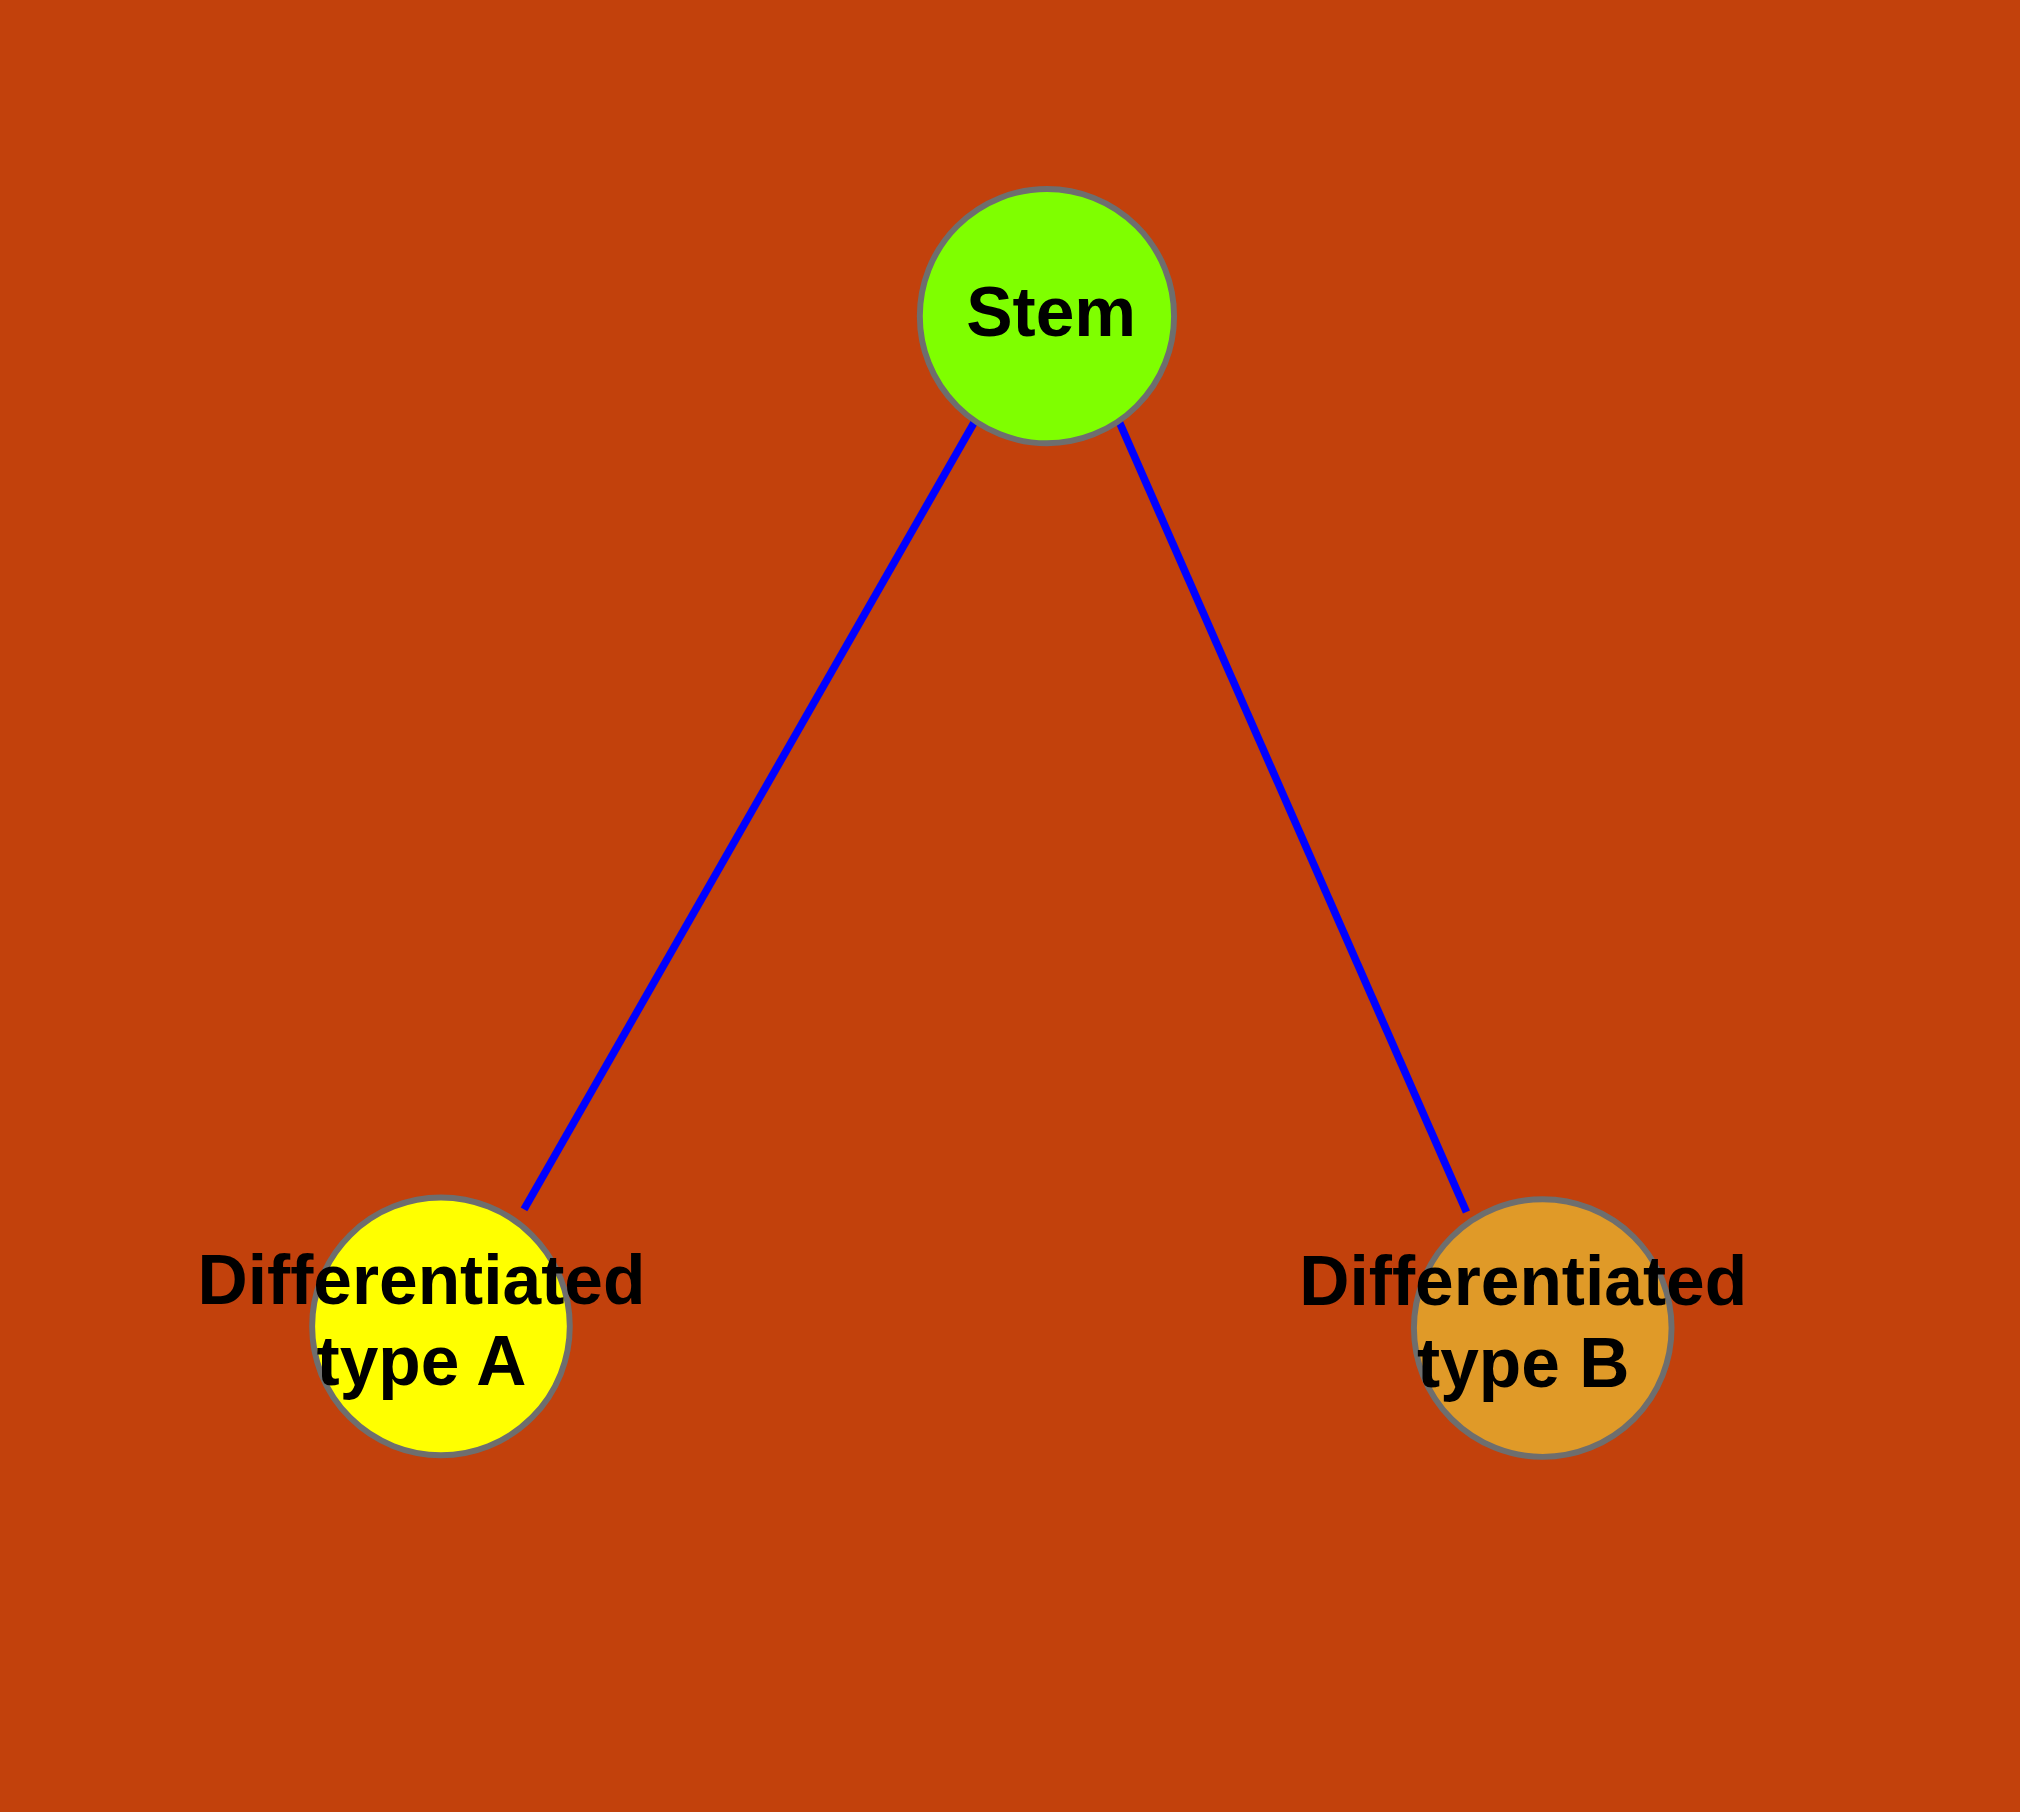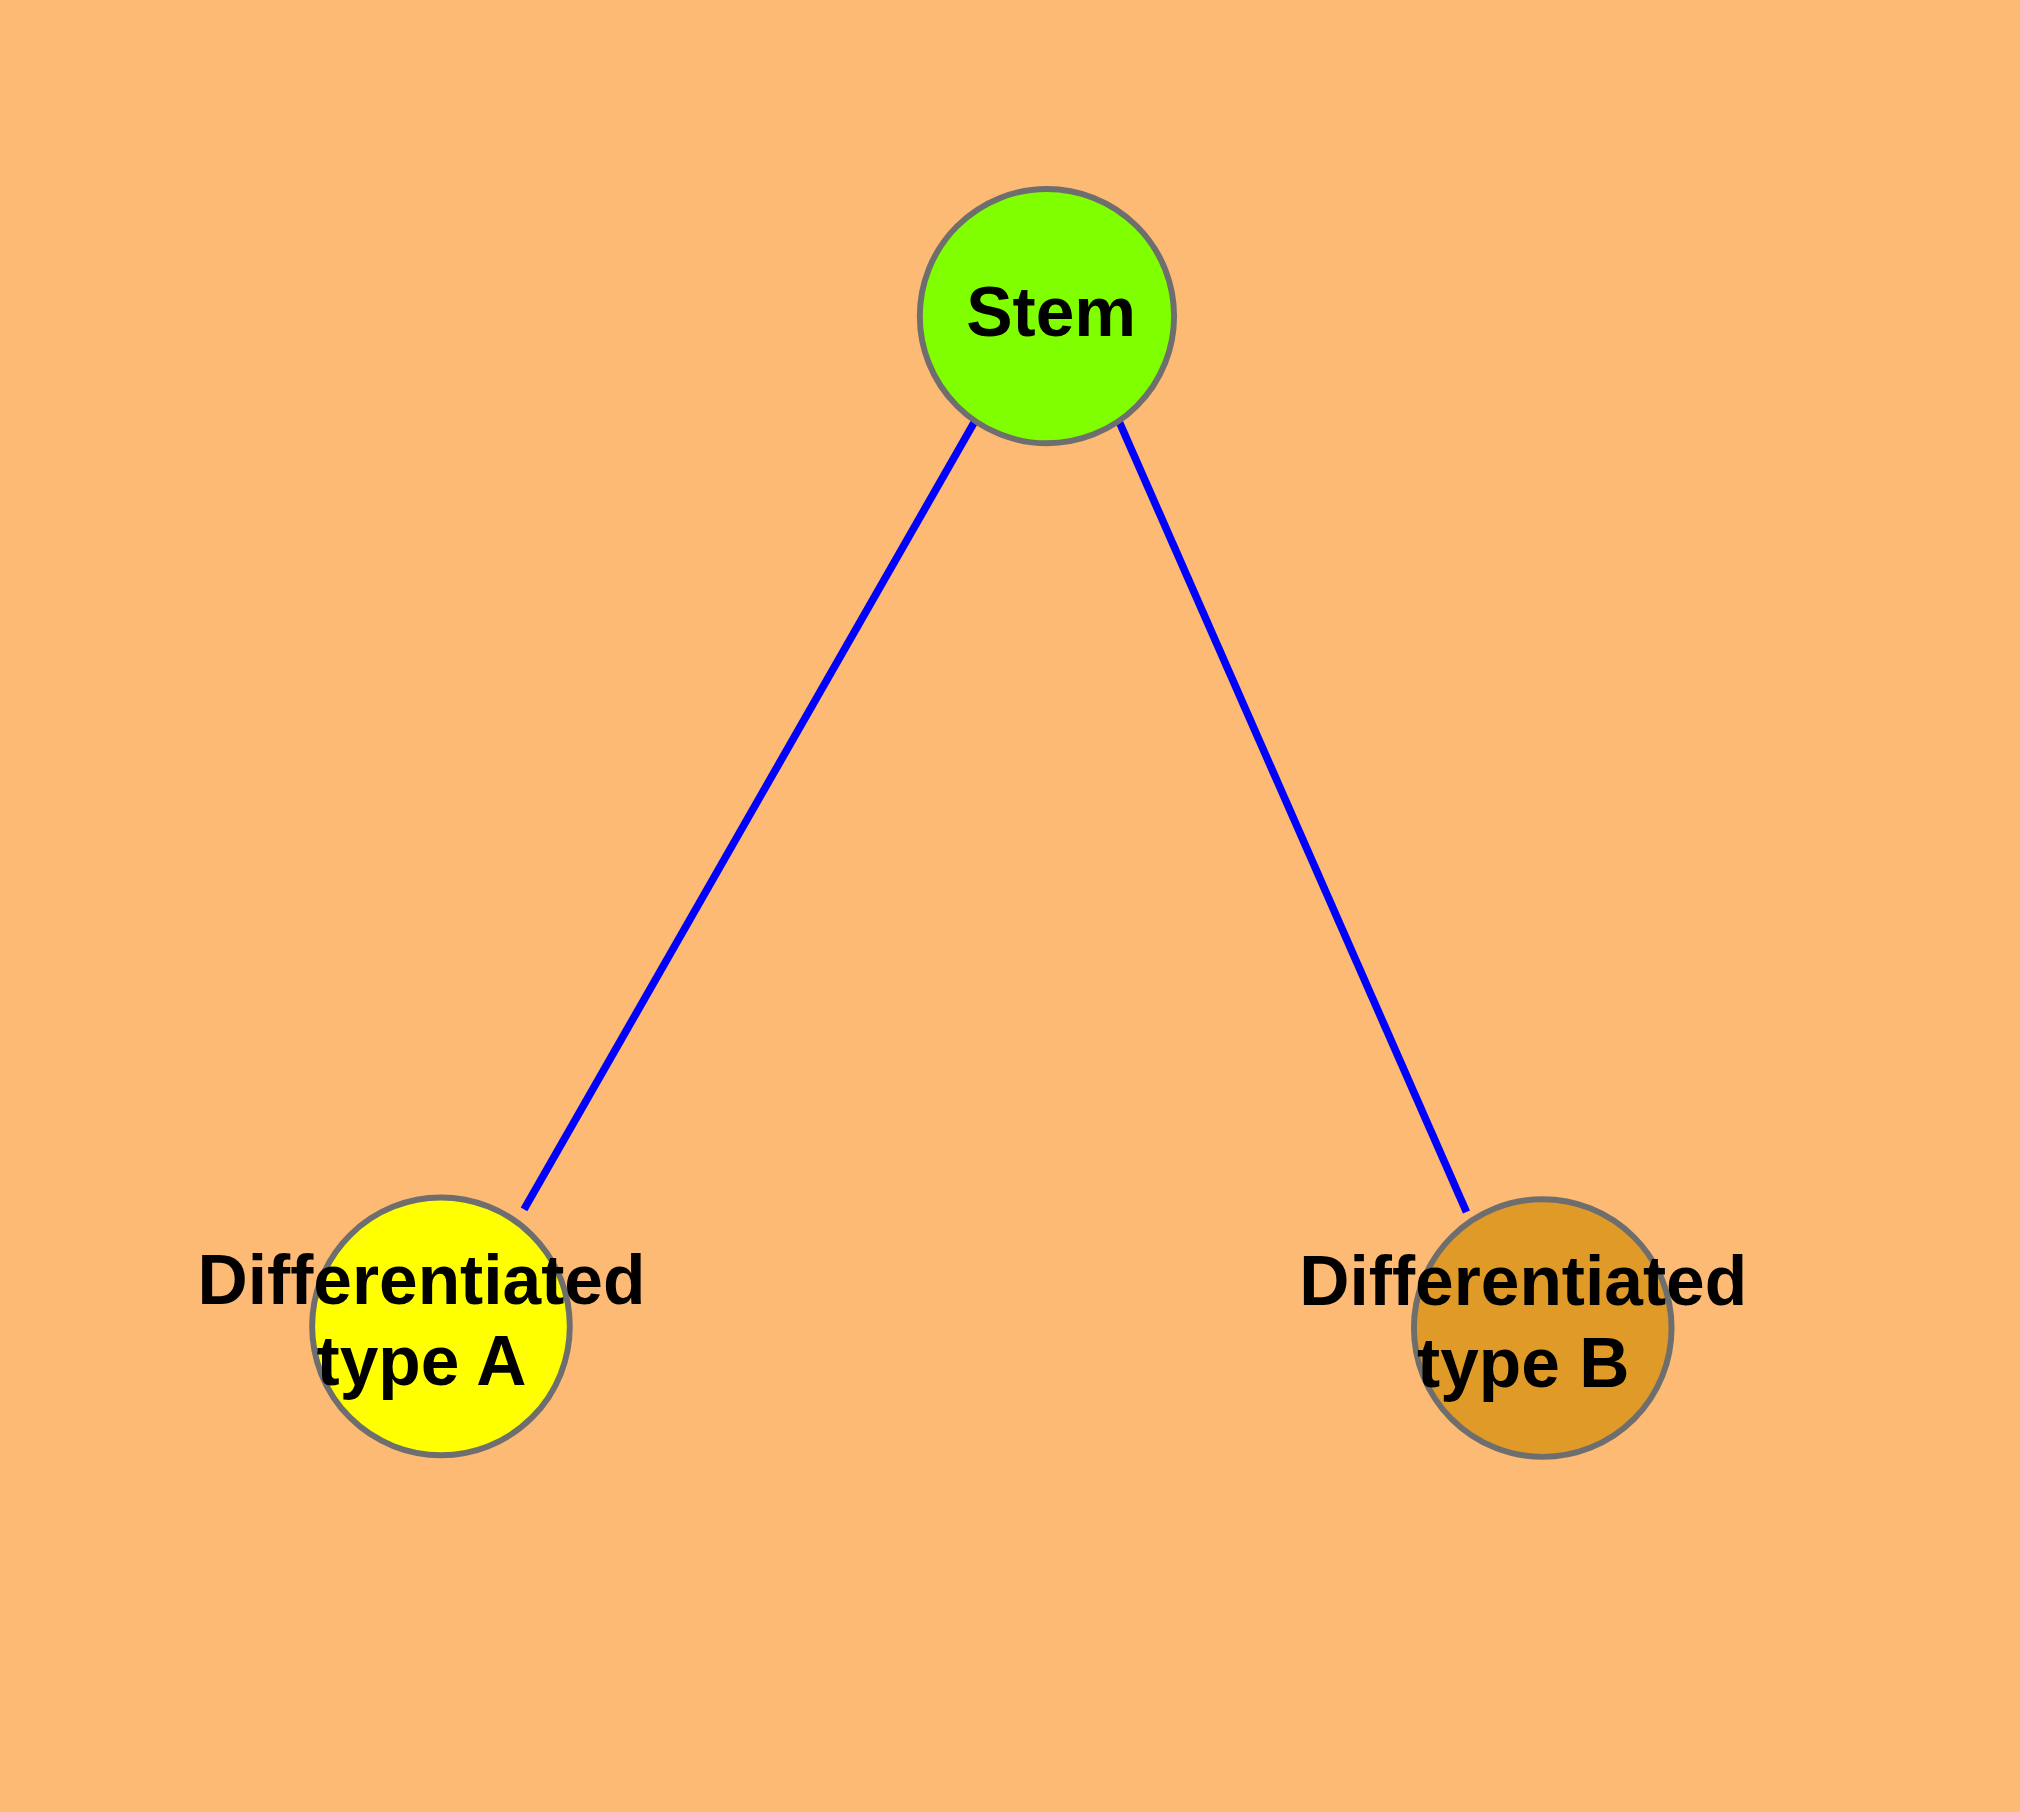--- a/index.html
+++ b/index.html
@@ -42,21 +42,21 @@
     font-size: 82px;
     fill: #000000;
     text-anchor: middle;
     dominant-baseline: middle;
     white-space: pre;
   }
 </style>
 </head>
 <body>
 
-<div id="graph-canvas" style="background: #fdba74;">
+<div id="graph-canvas" style="background: #c2410c;">
   <svg id="graph-svg" viewBox="0 0 2384 2138">
 
     <g>
       <line class="edge-line" x1="1150" y1="497" x2="618" y2="1427" stroke="#0000ff"></line>
       <line class="edge-line" x1="1320" y1="497" x2="1730" y2="1430" stroke="#0000ff"></line>
     </g>
 
     <g>
       <circle class="node-circle" cx="1235" cy="373" r="150" fill="#7fff00" stroke="#6e6e6e"></circle>
       <circle class="node-circle" cx="520" cy="1565" r="152" fill="#ffff00" stroke="#6e6e6e"></circle>

